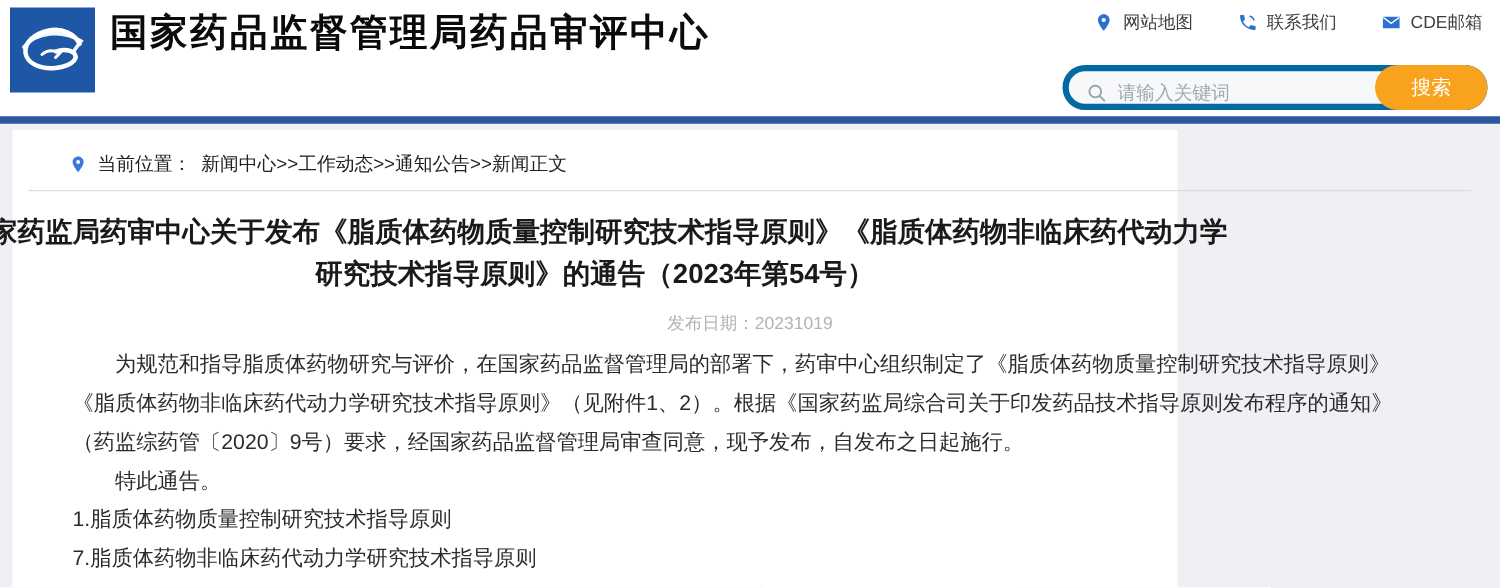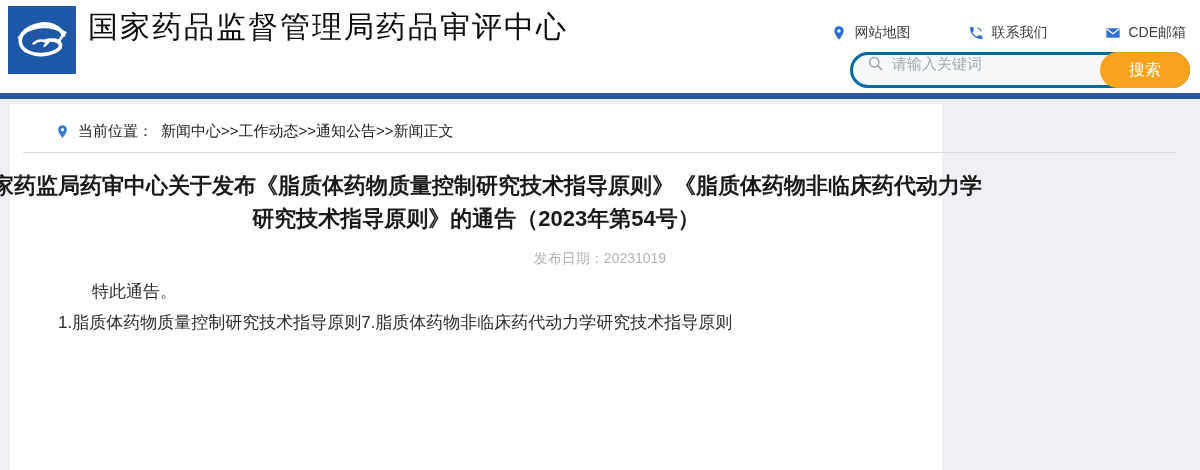--- a/index.html
+++ b/index.html
@@ -32,40 +32,39 @@
     justify-content: center;
     cursor: pointer;
   }
   .logo svg { width: 60px; height: 52px; }
   .site-titles {
     position: absolute;
     left: 88px; top: 9px;
   }
   .site-title-zh {
     font-size: 30px;
-    font-weight: 400;
+    font-weight: 700;
     color: #0b0b0b;
     letter-spacing: 2px;
     line-height: 36px;
   }
   .site-title-en {
     margin-top: 4px;
     font-size: 18px;
     font-weight: 700;
     color: #2355b4;
     letter-spacing: 2.4px;
   }
 
   .top-links {
     position: absolute;
     top: 9px; right: 14px;
     display: flex;
     align-items: flex-start;
-    gap: 58px;
-    margin-top: 15px;
+    gap: 36px;
   }
   .top-link {
     display: flex;
     align-items: center;
     gap: 7px;
     font-size: 14px;
     color: #3d3d3d;
     cursor: pointer;
     white-space: nowrap;
   }
@@ -74,24 +73,24 @@
   .search-row {
     position: absolute;
     top: 52px; right: 10px;
     width: 340px; height: 36px;
   }
   .search-pill {
     position: absolute;
     left: 0; top: 0;
     width: 340px; height: 36px;
     background: #f7f8fa;
-    border: 3px solid #0369a1;
+    border: 5px solid #0369a1;
     border-radius: 18px;
     display: flex;
-    align-items: flex-start;
+    align-items: flex-end;
     padding-left: 14px;
   }
   .search-pill svg { width: 17px; height: 17px; margin-right: 8px; flex: 0 0 auto; }
   .search-input {
     border: none;
     outline: none;
     background: transparent;
     font-size: 15px;
     color: #333;
     width: 180px;
@@ -170,21 +169,21 @@
     top: 172px; left: 48px;
     width: 1084px;
     font-size: 17px;
     color: #2b2b2b;
     line-height: 31px;
   }
   .article-body p { margin: 0; }
   .para-indent { text-indent: 2em; }
   .attachments { display: flex; }
   .att-label { flex: 0 0 auto; padding-left: 2em; white-space: nowrap; }
-  .att-items { display: flex; }
+  .att-items { display: flex; flex-direction: column; }
 </style>
 </head>
 <body>
 
 <div class="frame">
 
   <div class="header">
 
     <div class="logo">
       <svg viewBox="0 0 100 84">
@@ -249,20 +248,21 @@
 
     <div class="crumb-sep"></div>
 
     <h1 class="article-title">国家药监局药审中心关于发布《脂质体药物质量控制研究技术指导原则》《脂质体药物非临床药代动力学研究技术指导原则》的通告（2023年第54号）</h1>
 
     <div class="pub-date">
       <span>发布日期：</span><span>20231019</span>
     </div>
 
     <div class="article-body">
+      <p class="para-indent">为规范和指导脂质体药物研究与评价，在国家药品监督管理局的部署下，药审中心组织制定了《脂质体药物质量控制研究技术指导原则》《脂质体药物非临床药代动力学研究技术指导原则》（见附件1、2）。根据《国家药监局综合司关于印发药品技术指导原则发布程序的通知》（药监综药管〔2020〕9号）要求，经国家药品监督管理局审查同意，现予发布，自发布之日起施行。</p>
       <p class="para-indent">特此通告。</p>
       <div class="attachments">
         <span class="att-items">
           <span>1.脂质体药物质量控制研究技术指导原则</span>
           <span>7.脂质体药物非临床药代动力学研究技术指导原则</span>
         </span>
       </div>
     </div>
 
   </div>

